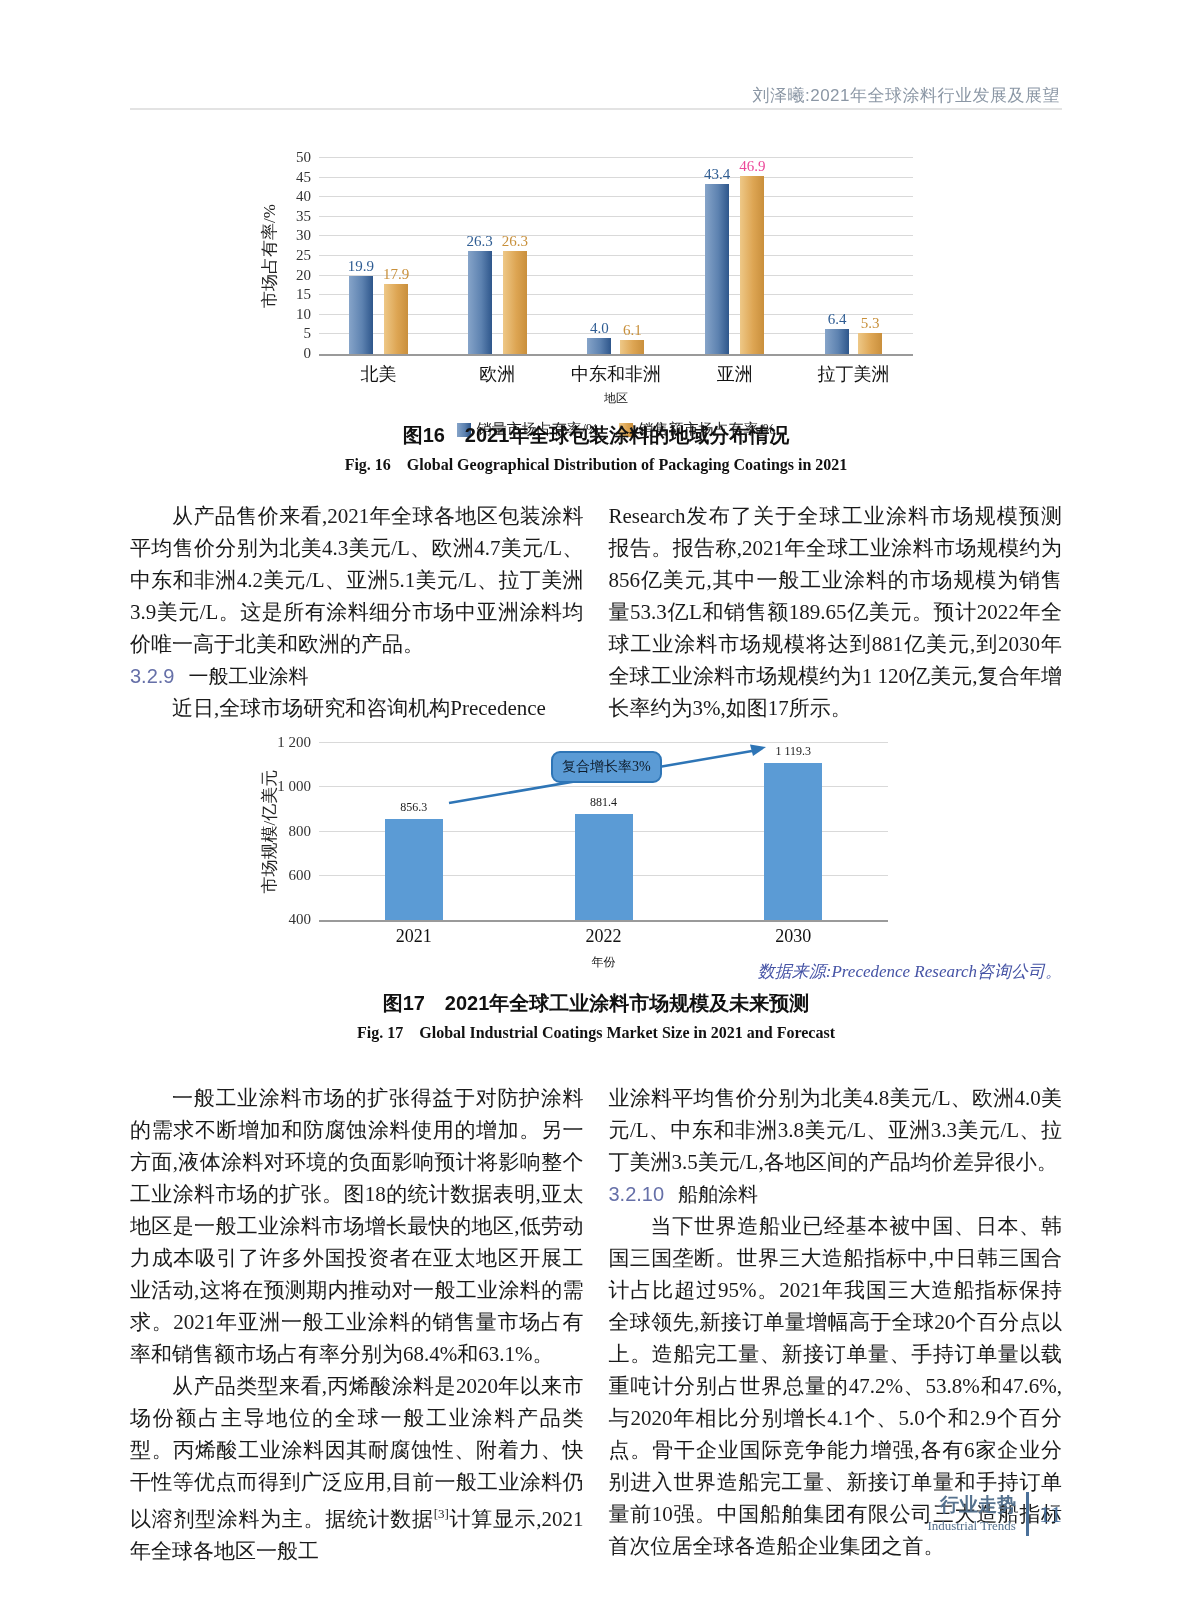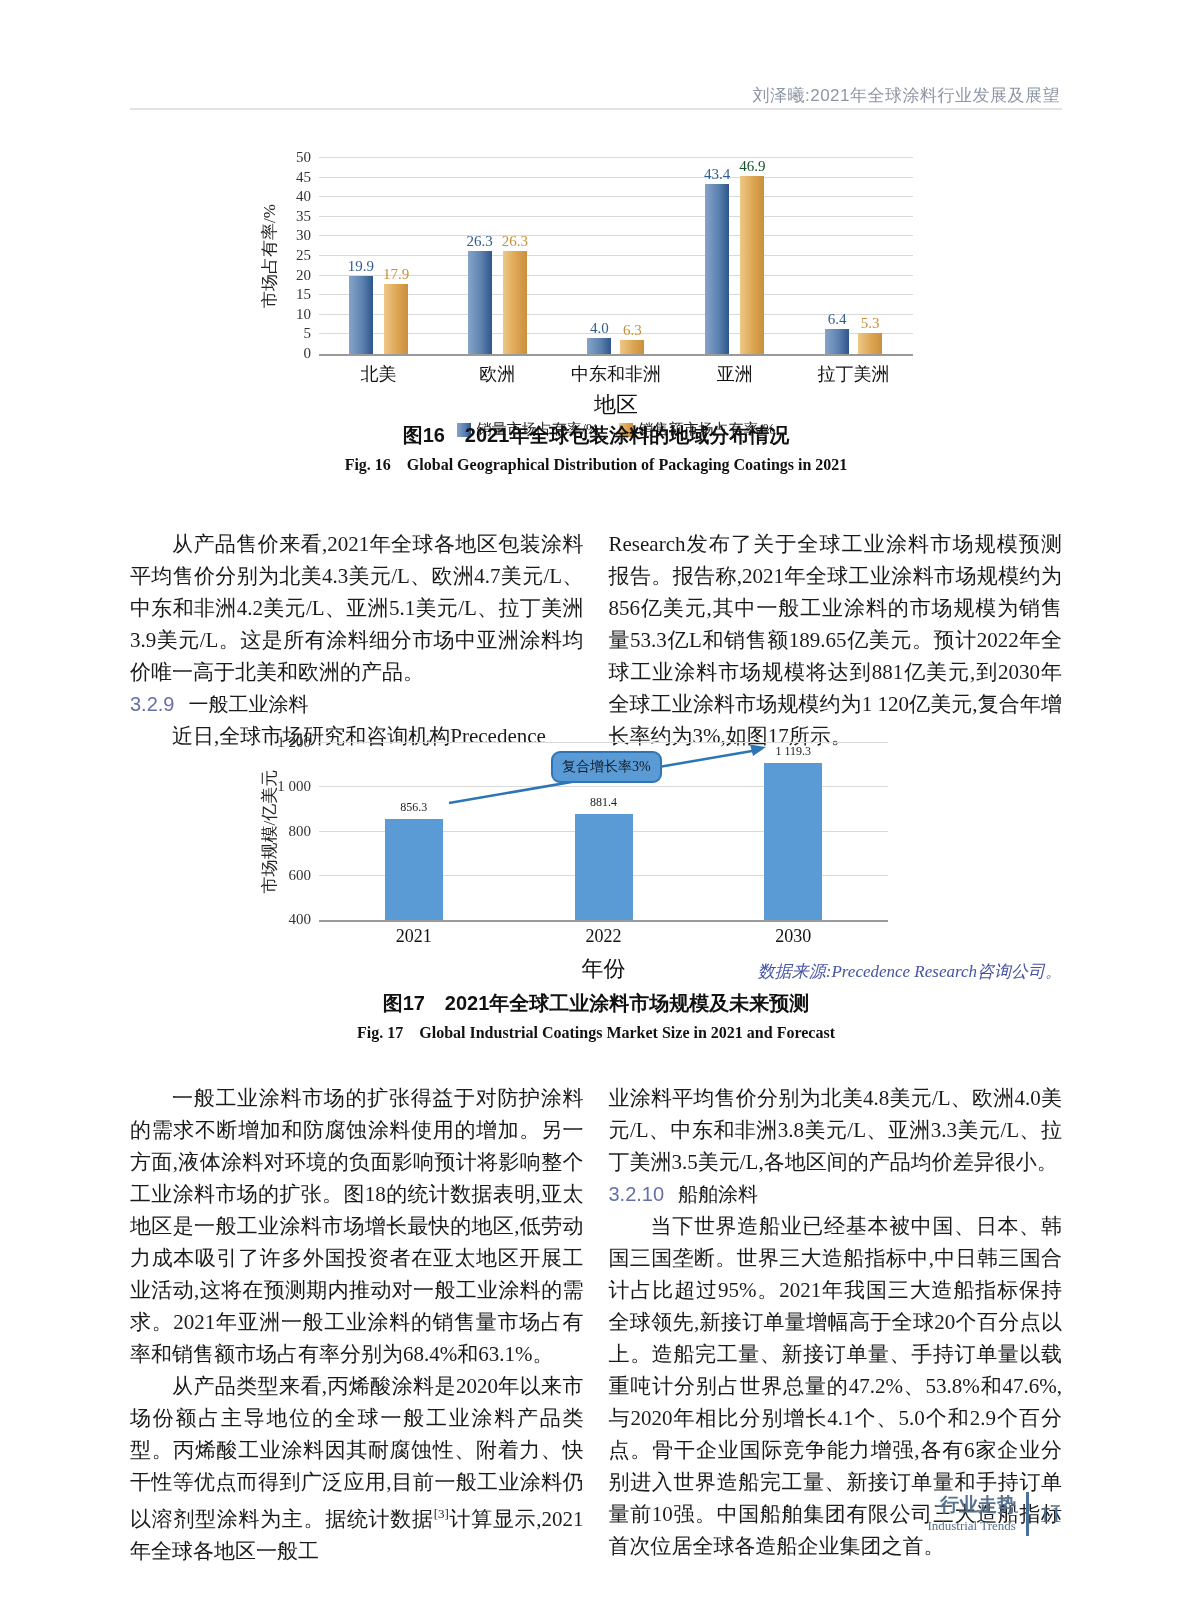--- a/index.html
+++ b/index.html
@@ -22,21 +22,21 @@
   .cells{position:absolute;left:0;right:0;top:0;bottom:0;display:flex;}
   .cell{flex:1;display:flex;align-items:flex-end;justify-content:center;gap:9px;height:100%;}
   .barcol{display:flex;flex-direction:column;align-items:center;justify-content:flex-end;height:100%;}
   .dl{font-size:15px;line-height:17px;margin-bottom:1px;white-space:nowrap;}
   .bar{width:24px;}
   .bar.s0{background:linear-gradient(90deg,#86a4c9 0%,#5d82b0 55%,#2e568b 100%);}
   .bar.s1{background:linear-gradient(90deg,#eec887 0%,#dda553 55%,#c98f3c 100%);}
   .bar.flat{width:58px;background:#5b9bd5;}
   .cats{position:absolute;left:0;right:12px;display:flex;align-items:center;}
   .cat{flex:1;text-align:center;font-size:18px;color:#111;}
-  .xlab{position:absolute;text-align:center;font-size:22px;color:#111;}
+  .xlab{position:absolute;text-align:center;font-size:12px;color:#111;}
   .legend{position:absolute;left:0;right:0;display:flex;justify-content:center;gap:20px;}
   .legend-item{display:flex;align-items:center;gap:6px;font-size:15px;color:#222;}
   .swatch{width:14px;height:14px;display:inline-block;}
 
   
   .chart1{left:255px;top:140px;width:658px;height:290px;}
   .chart1 .ylab{width:196px;height:26px;line-height:26px;left:2px;top:214px;}
   .chart1 .yticks{left:30px;top:18px;width:34px;height:196px;}
   .chart1 .plot{left:64px;top:18px;width:594px;height:196px;}
   .chart1 .cats{top:222px;left:64px;width:594px;}
@@ -61,21 +61,21 @@
   .fig-cap{position:absolute;left:130px;width:932px;text-align:center;}
   .cap16{top:422px;}
   .cap17{top:990px;}
   .cap-zh{font-size:20px;font-weight:bold;color:#111;
           font-family:"Liberation Sans","DejaVu Sans",sans-serif;}
   .cap-en{font-size:16px;font-weight:bold;color:#111;margin-top:6px;
           font-family:"Liberation Serif","DejaVu Serif",serif;}
 
   
   .cols{position:absolute;left:130px;width:932px;display:flex;gap:25px;}
-  .cols1{top:528px;}
+  .cols1{top:500px;}
   .cols2{top:1082px;}
   .col{flex:1;font-size:21px;line-height:32px;text-align:justify;}
   .col p{margin:0;}
   .col p.indent{text-indent:2em;}
   .sec-head{margin:0;font-family:"Liberation Sans","DejaVu Sans",sans-serif;font-size:20px;}
   .sec-num{color:#6670a8;}
   .sec-title{color:#1a1a1a;margin-left:14px;font-weight:500;}
   sup.ref{font-size:13px;color:#1a1a1a;}
 
   
@@ -140,31 +140,31 @@
               <span class="dl" style="color: rgb(200, 144, 59);">26.3</span>
               <div class="bar s1" style="height: 52.6%;"></div>
             </div>
           </div>
           <div class="cell">
             <div class="barcol">
               <span class="dl" style="color: rgb(47, 93, 147); margin-top: 37px;">4.0</span>
               <div class="bar s0" style="height: 8%;"></div>
             </div>
             <div class="barcol">
-              <span class="dl" style="color: rgb(200, 144, 59);">6.3</span>
+              <span class="dl" style="color: rgb(200, 144, 59);">6.1</span>
               <div class="bar s1" style="height: 7.2%;"></div>
             </div>
           </div>
           <div class="cell">
             <div class="barcol">
               <span class="dl" style="color: rgb(47, 93, 147);">43.4</span>
               <div class="bar s0" style="height: 86.8%;"></div>
             </div>
             <div class="barcol">
-              <span class="dl" style="color: #14532d;">46.9</span>
+              <span class="dl" style="color: #ec4899;">46.9</span>
               <div class="bar s1" style="height: 93.8%;"></div>
             </div>
           </div>
           <div class="cell">
             <div class="barcol">
               <span class="dl" style="color: rgb(47, 93, 147);">6.4</span>
               <div class="bar s0" style="height: 12.8%;"></div>
             </div>
             <div class="barcol">
               <span class="dl" style="color: rgb(200, 144, 59);">5.3</span>

